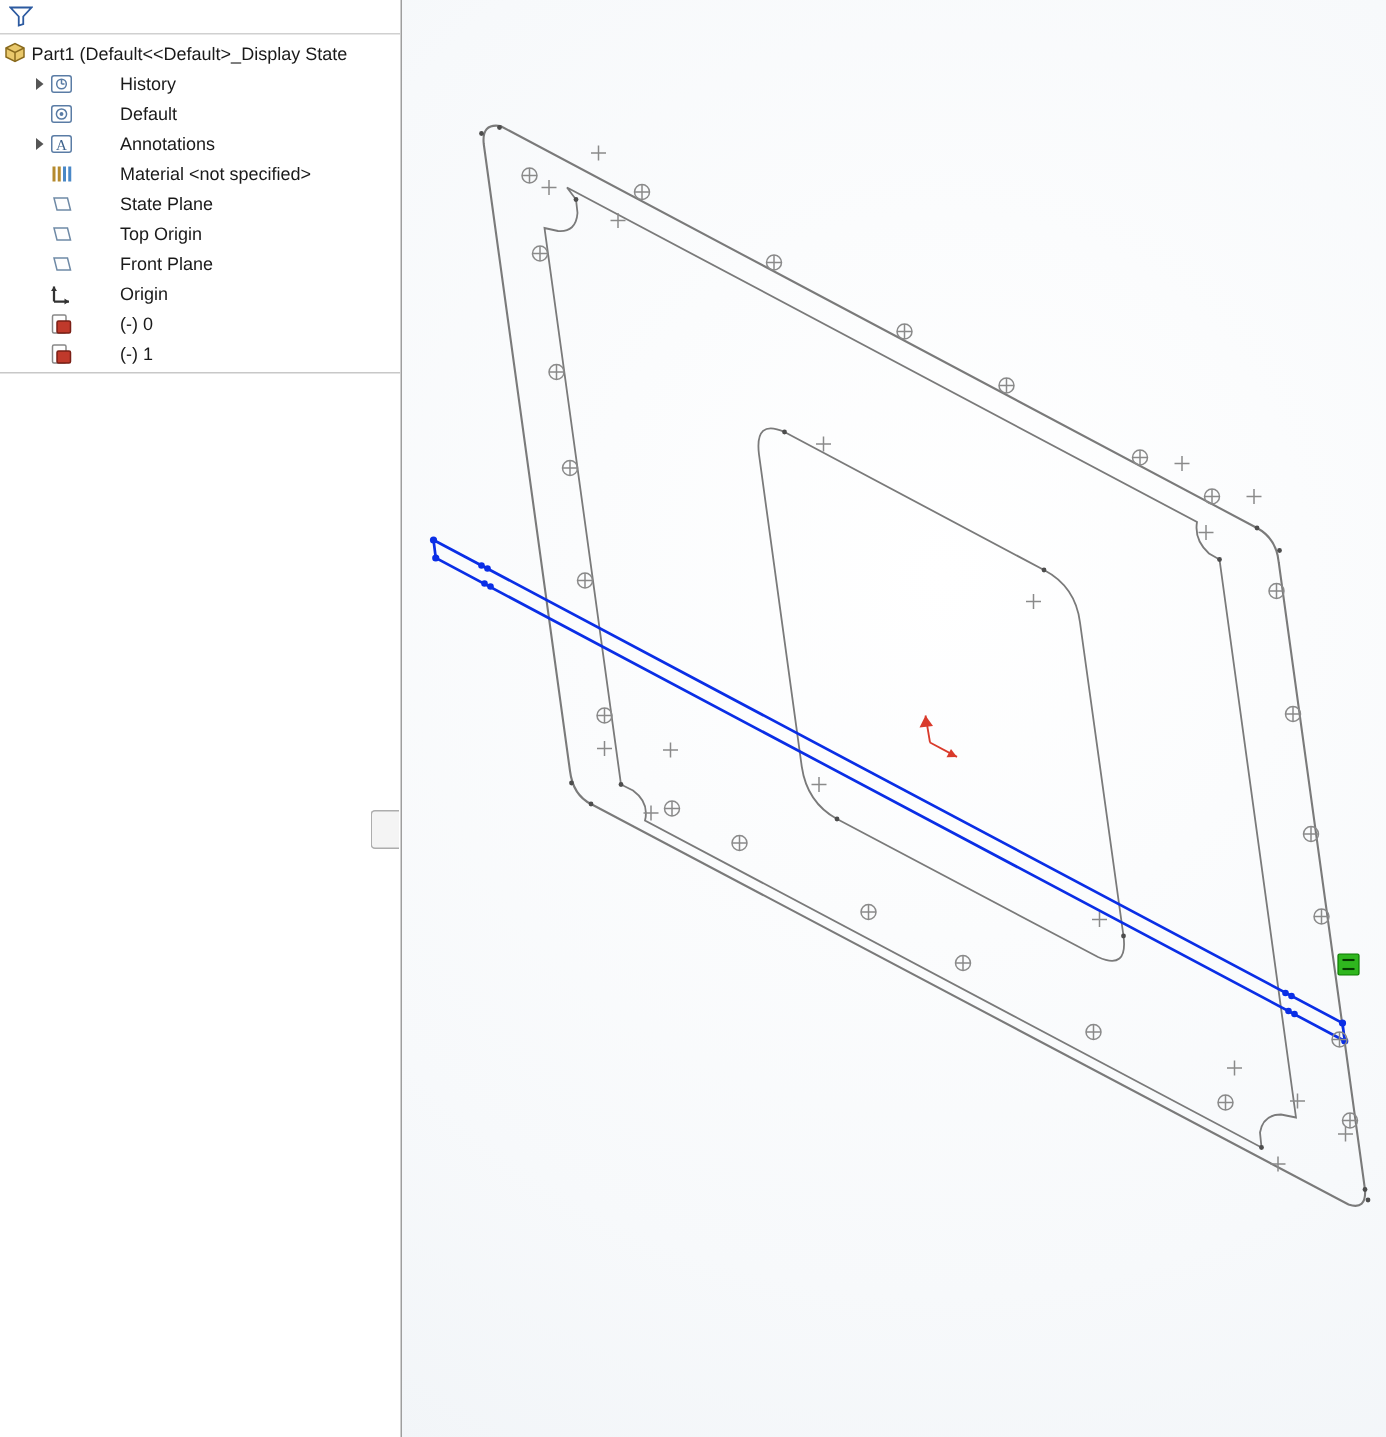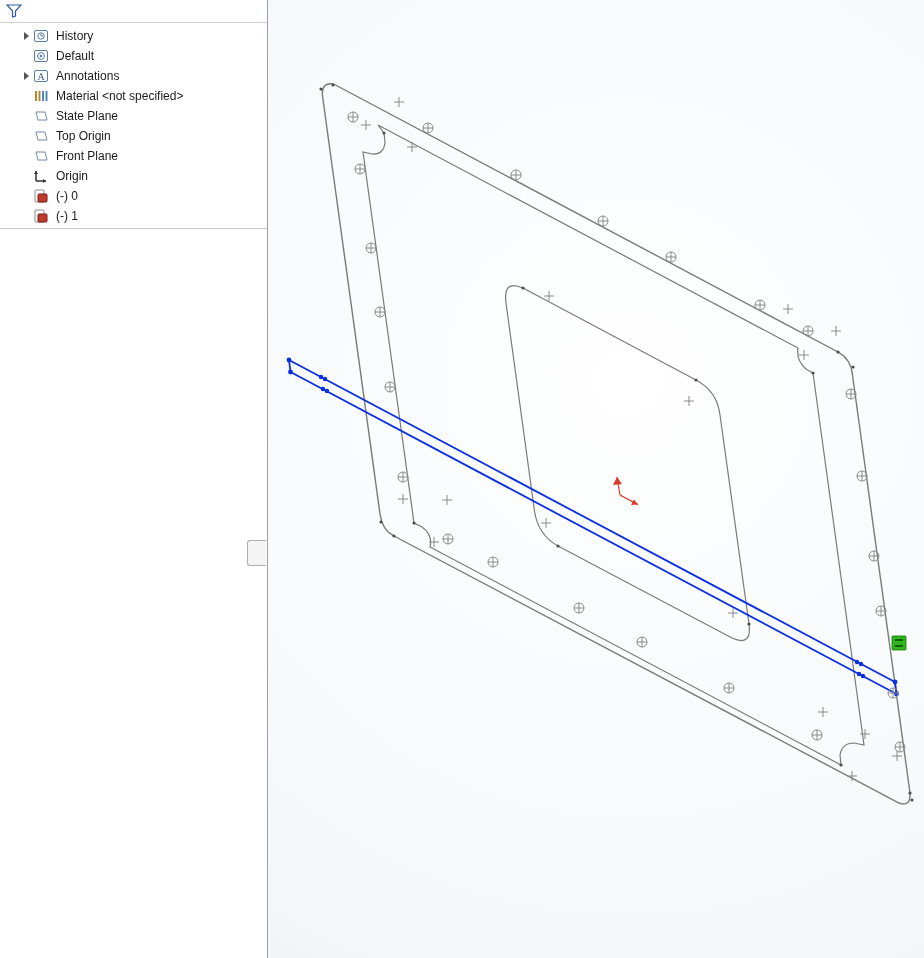--- a/index.html
+++ b/index.html
@@ -63,20 +63,21 @@
   }
   .tree-row .node-icon {
     width: 18px; height: 18px;
     display: inline-flex;
     align-items: center;
     justify-content: center;
     margin-right: 4px;
   }
   .tree-row .label {
     padding: 0 2px;
+    margin-left: 24px;
   }
   .indent-0 { padding-left: 4px; }
   .indent-1 { padding-left: 20px; }
   
   .root-row {
     display: flex;
     align-items: center;
     height: 20px;
     padding-left: 2px;
     white-space: nowrap;
@@ -136,20 +137,29 @@
   <div class="tree-panel">
     <div class="filter-bar">
       <span class="filter-icon">
         <svg width="16" height="14" viewBox="0 0 16 14">
           <path d="M1 1 L15 1 L9.5 7 L9.5 12 L6.5 13 L6.5 7 Z" fill="#ffffff" stroke="#2c5aa0" stroke-width="1.2"></path>
         </svg>
       </span>
     </div>
 
     <div class="tree">
+      <div class="root-row indent-0">
+        <span class="node-icon">
+          <svg width="16" height="16" viewBox="0 0 16 16">
+            <path d="M2 5 L8 2 L14 5 L14 11 L8 14 L2 11 Z" fill="#e9c86b" stroke="#8a6b1e"></path>
+            <path d="M2 5 L8 8 L14 5 M8 8 L8 14" fill="none" stroke="#8a6b1e"></path>
+          </svg>
+        </span>
+        <span class="label">Part1  (Default&lt;&lt;Default&gt;_Display State</span>
+      </div>
 
       <div id="tree-items">
           <div class="tree-row indent-1">
             <span class="spacer-arrow">
               <span class="arrow"></span>
             </span>
             <span class="node-icon">
               <svg width="16" height="16" viewBox="0 0 16 16">
                 <use href="#ic-history"></use>
               </svg>

